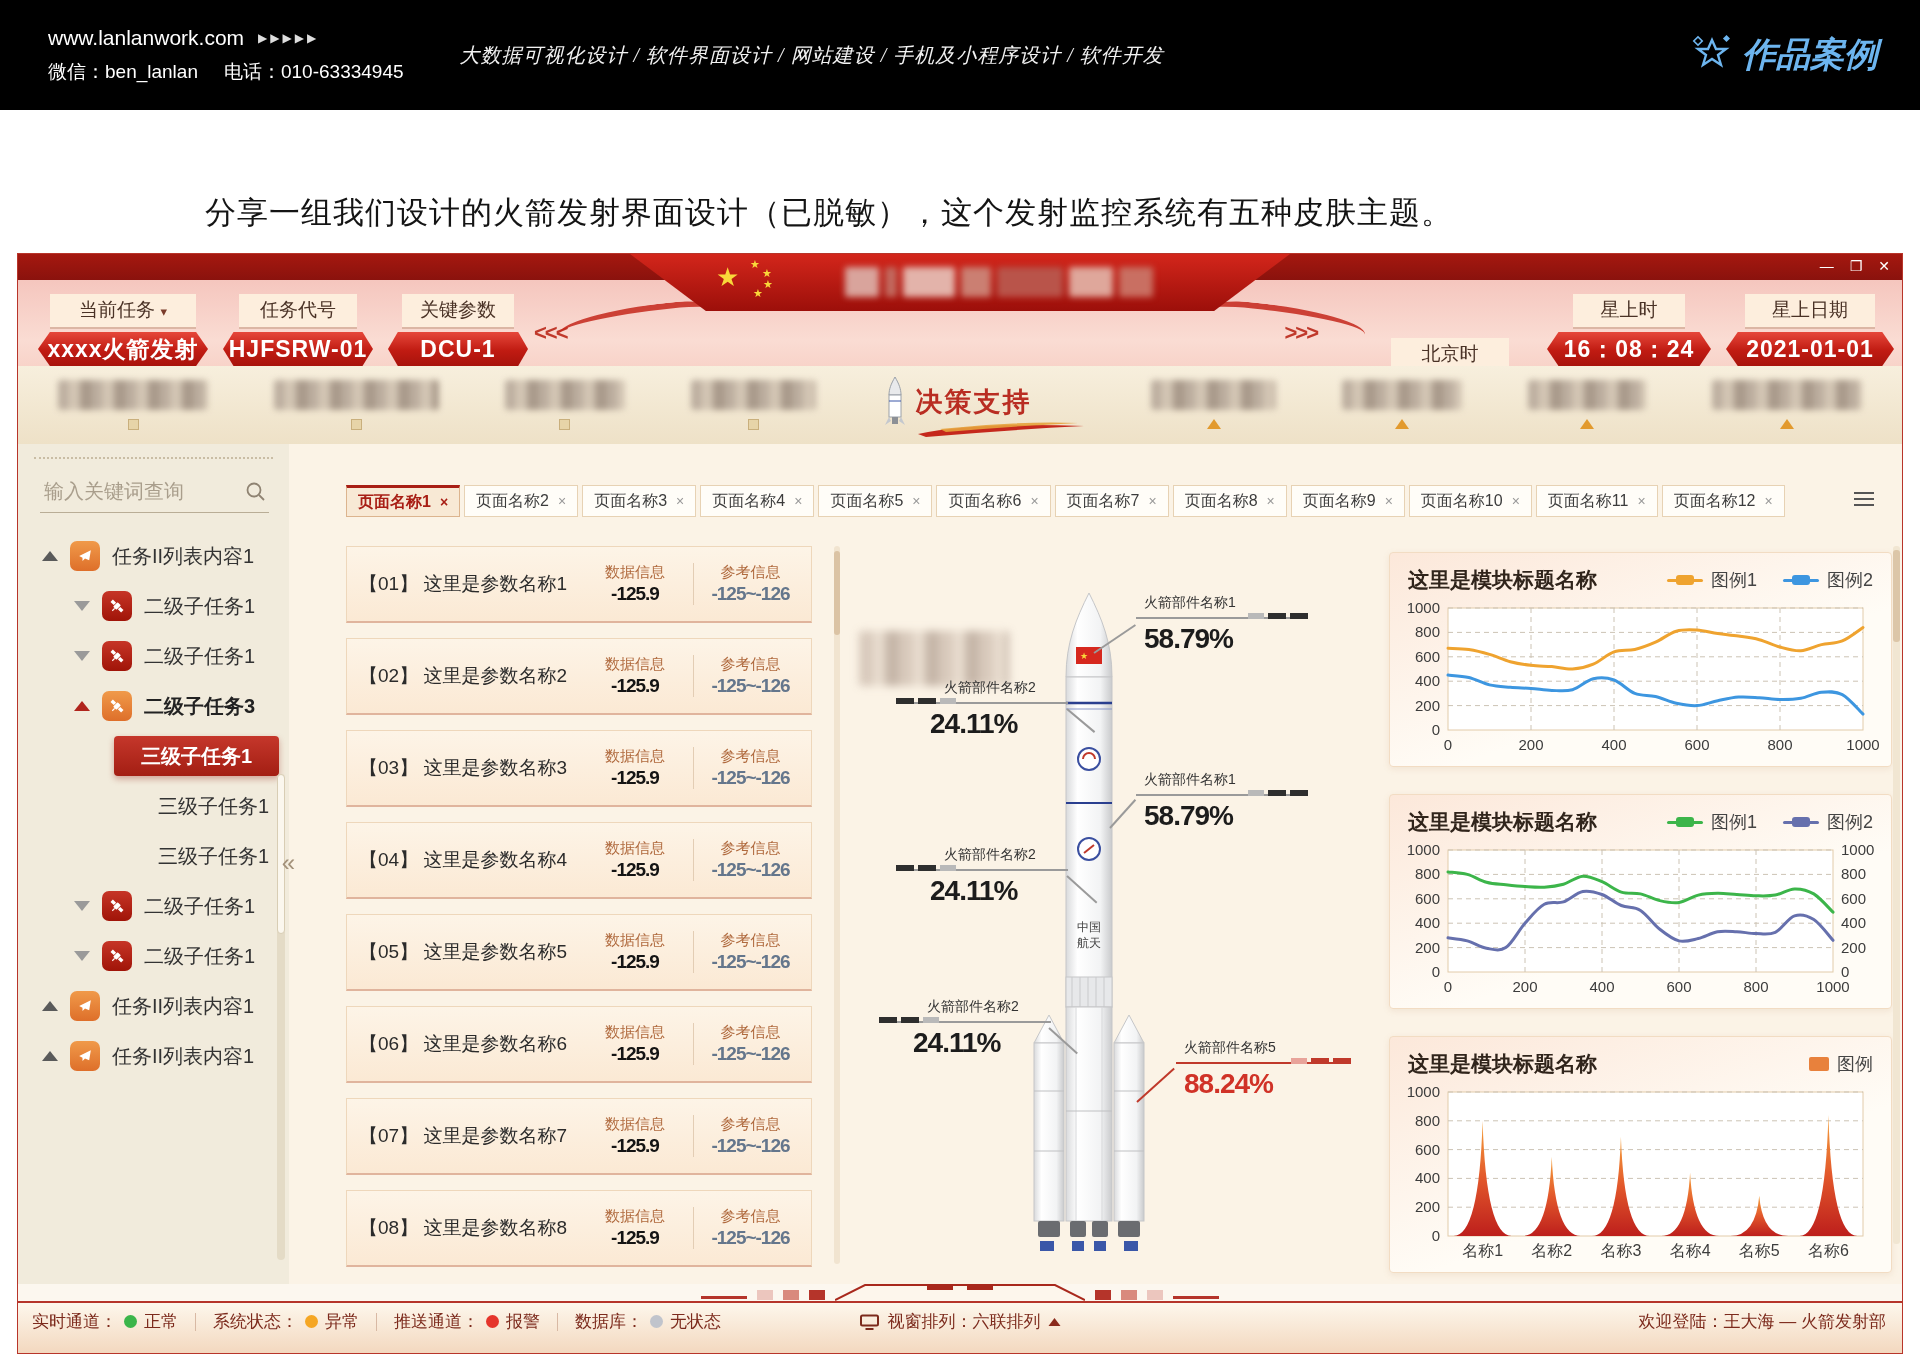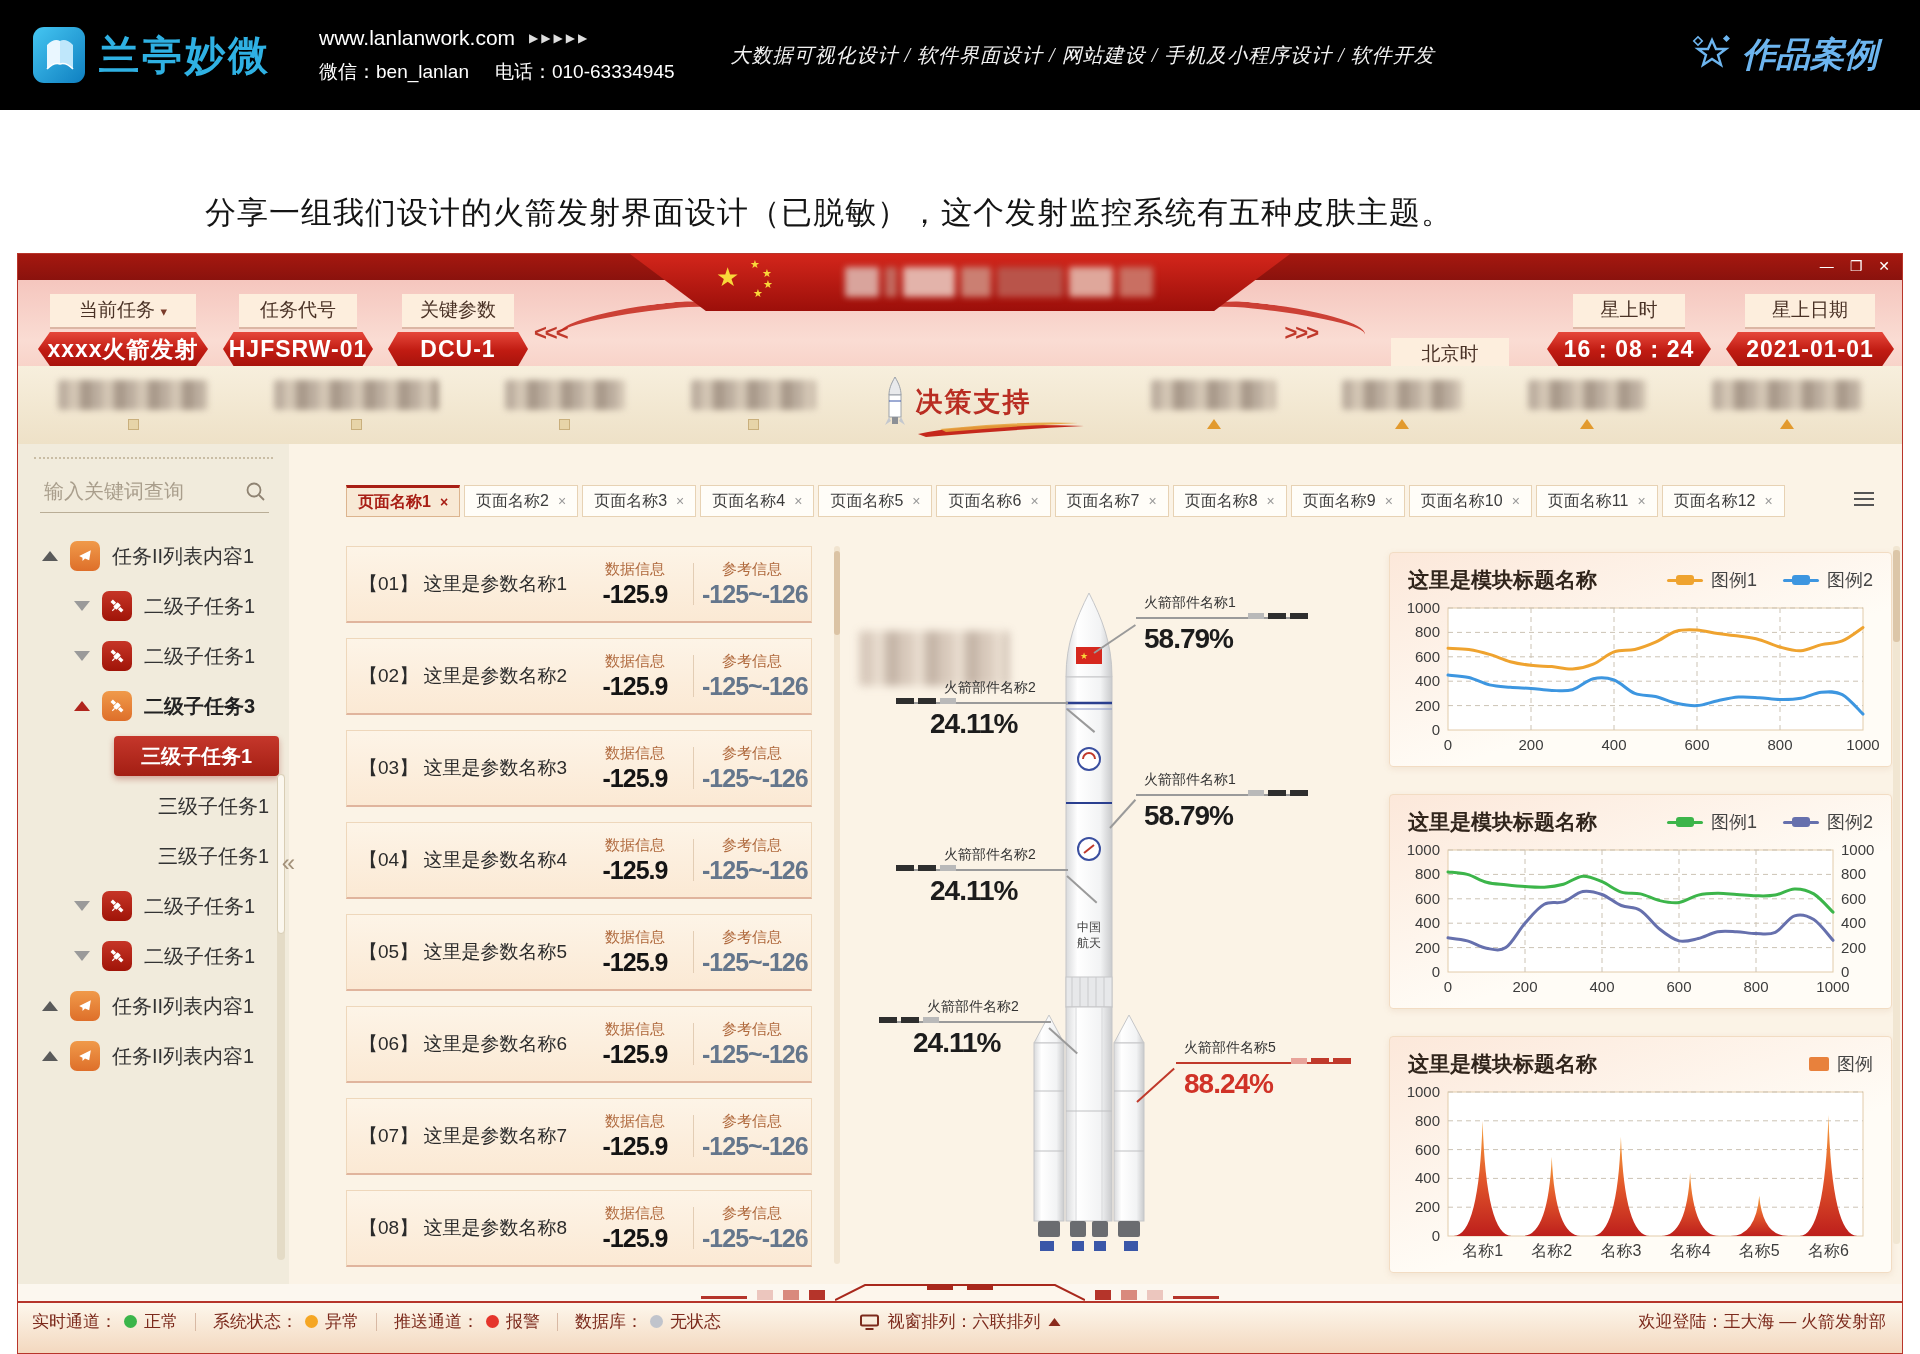--- a/index.html
+++ b/index.html
@@ -109,21 +109,21 @@
   .ptab.active .x{color:#a81e15;}
   .tabs-menu{position:absolute;right:28px;top:48px;width:20px;cursor:pointer;}
   .tabs-menu i{display:block;height:2px;background:#555;margin-bottom:4px;}
 
   .params{position:absolute;left:57px;top:102px;width:466px;}
   .pcard{box-sizing:border-box;height:77px;margin-bottom:15px;display:flex;align-items:center;padding:0 12px;
          background:linear-gradient(180deg,#fdf4e7,#fbe9d4);border:1px solid #eed7bb;border-bottom:2px solid #e0b49d;}
   .p-name{font-size:19px;color:#2b2b2b;width:226px;flex:none;}
   .p-col{text-align:center;flex:none;width:100px;}
   .p-lab{font-size:15px;color:#b06a3e;}
-  .p-val{font-size:25px;font-weight:bold;color:#141414;margin-top:1px;letter-spacing:-1px;}
+  .p-val{font-size:19px;font-weight:bold;color:#141414;margin-top:1px;letter-spacing:-1px;}
   .p-div{width:1px;height:42px;background:#e3cdb4;margin:0 8px;flex:none;}
   .p-col.ref{flex:1;}
   .p-col.ref .p-val{color:#64768c;}
   .param-scroll{position:absolute;left:545px;top:102px;height:718px;width:6px;background:#f1e4d0;border-radius:3px;}
   .param-thumb{width:6px;height:84px;margin-top:5px;background:#dbc3a4;border-radius:3px;}
 
   .rocket-zone{position:absolute;left:550px;top:102px;width:545px;bottom:20px;}
   .blur-patch{position:absolute;left:20px;top:85px;width:150px;height:55px;border-radius:3px;filter:blur(4px);opacity:.75;
     background:repeating-linear-gradient(90deg,#cdbcae 0 14px,#e3d6c8 14px 26px,#b4a294 26px 40px),
                repeating-linear-gradient(0deg,rgba(255,255,255,.3) 0 7px,rgba(90,70,60,.2) 7px 14px);}
@@ -178,35 +178,20 @@
   .st-right{position:absolute;right:16px;top:7px;font-size:17px;color:#7c2a1c;}
   .mini-up{width:0;height:0;border-left:6px solid transparent;border-right:6px solid transparent;border-bottom:8px solid #8a2a1c;}
 
   .content-scroll{position:absolute;right:2px;top:102px;bottom:40px;width:7px;background:#f1e6d2;border-radius:3px;}
   .content-thumb{width:7px;height:92px;margin-top:4px;background:#dcc6a8;border-radius:3px;}
 </style>
 </head>
 <body>
 
 <div class="site-header">
-  <div class="logo-box">
-    <svg class="logo-icon" viewBox="0 0 52 56">
-      <rect x="0" y="0" width="52" height="56" rx="11" fill="url(#lgGrad)"></rect>
-      <defs>
-          <linearGradient id="lgGrad" x1="0" y1="0" x2="1" y2="1">
-        <stop offset="0" stop-color="#45c6f2"></stop>
-            <stop offset="1" stop-color="#0f7fc0"></stop>
-          </linearGradient>
-        </defs>
-      <path d="M14 42 L14 18 Q21 11 27 14 L27 37 Q21 35 14 42 Z" fill="#eaf7ff"></path>
-      <path d="M40 42 L40 18 Q33 11 27 14 L27 37 Q33 35 40 42 Z" fill="#bfe7fb"></path>
-      <path d="M14 42 Q21 35 27 37 Q33 35 40 42" fill="none" stroke="#fff" stroke-width="1.6"></path>
-    </svg>
-    <div class="logo-text">兰亭妙微</div>
-  </div>
   <div class="contact">
     <div class="site-url">
       <span>www.lanlanwork.com</span>
       <span class="url-arrows">▶▶▶▶▶</span>
     </div>
     <div class="contact-line2">
       <span>微信：ben_lanlan</span>
       <span>电话：010-63334945</span>
     </div>
   </div>

